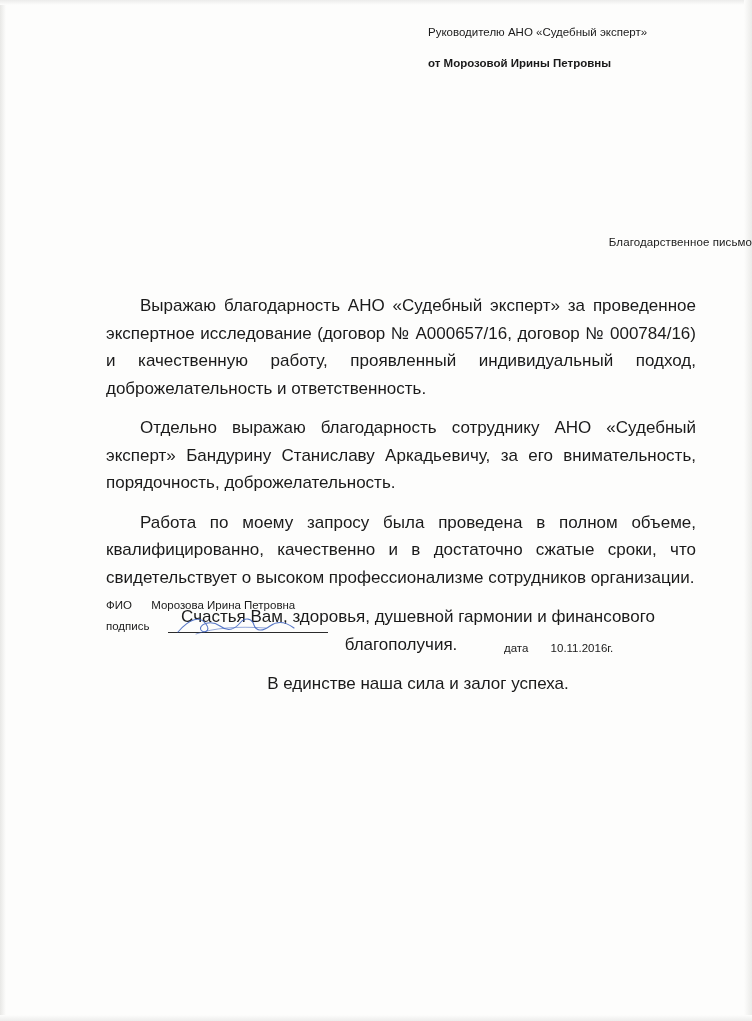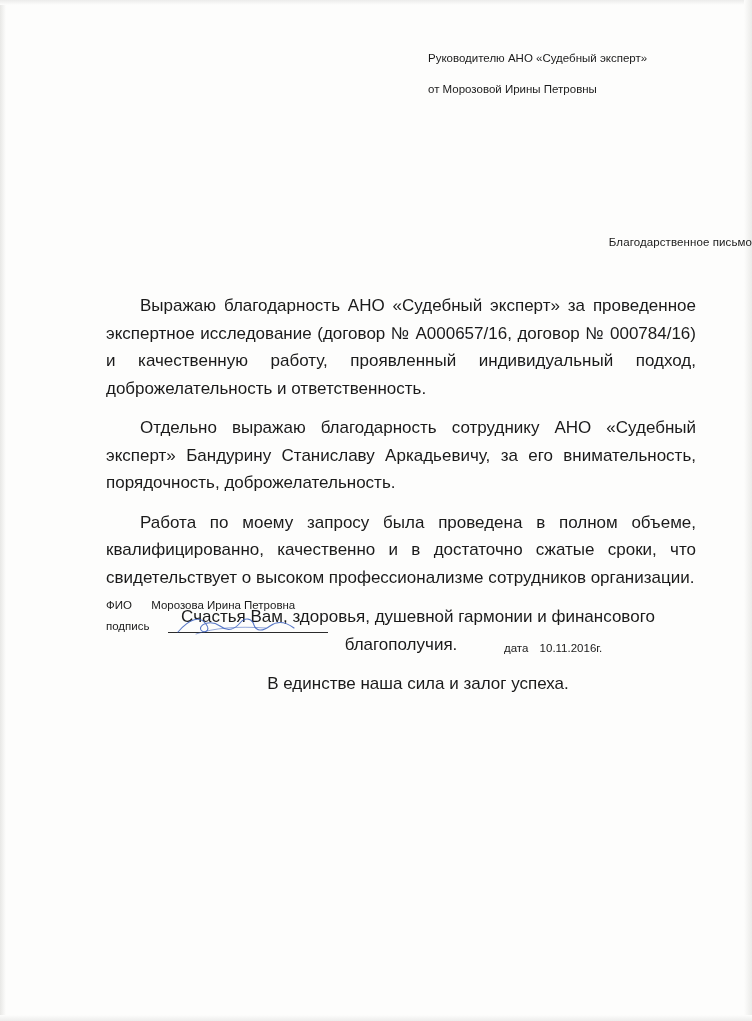--- a/index.html
+++ b/index.html
@@ -44,29 +44,30 @@
   .scan-edge-bottom {
     position: absolute;
     left: 0; bottom: 0;
     width: 752px; height: 6px;
     background: linear-gradient(to top, #ededec, #fdfdfc);
   }
 
   .addressee {
     position: absolute;
     left: 428px;
-    top: 50px;
+    top: 24px;
     width: 300px;
     font-size: 11.5px;
     line-height: 1.45;
   }
   .addressee .line1 { white-space: nowrap; }
   .addressee .line2 {
     margin-top: 14px;
     white-space: nowrap;
+    font-weight: bold;
   }
 
   .doc-title {
     position: absolute;
     left: 0;
     top: 236px;
     width: 752px;
     text-align: right;
     font-size: 11.5px;
     letter-spacing: 0.1px;
@@ -165,18 +166,18 @@
     </div>
     <div class="sign-row-2">
       <span class="label">подпись</span>
       <span class="sign-line"></span>
       <svg class="signature-mark" viewBox="0 0 150 26" xmlns="http://www.w3.org/2000/svg">
         <path d="M4 20 C 16 6, 26 4, 32 12 C 37 19, 30 22, 27 18 C 24 13, 36 7, 46 14 C 54 20, 60 18, 66 11 C 71 5, 78 6, 80 13 C 82 19, 88 20, 96 14 C 104 8, 112 10, 120 16" fill="none" stroke="#3a5fbd" stroke-width="1.1" stroke-linecap="round" opacity="0.85"></path>
         <path d="M22 22 C 40 16, 62 14, 92 16" fill="none" stroke="#3a5fbd" stroke-width="0.9" stroke-linecap="round" opacity="0.6"></path>
       </svg>
       <span class="date-row">
         <span>дата</span>
-        <span style="margin-left:8px;">10.11.2016г.</span>
+        <span style="margin-left:19px;">10.11.2016г.</span>
       </span>
     </div>
   </div>
 
 </div>
 
 </body></html>

